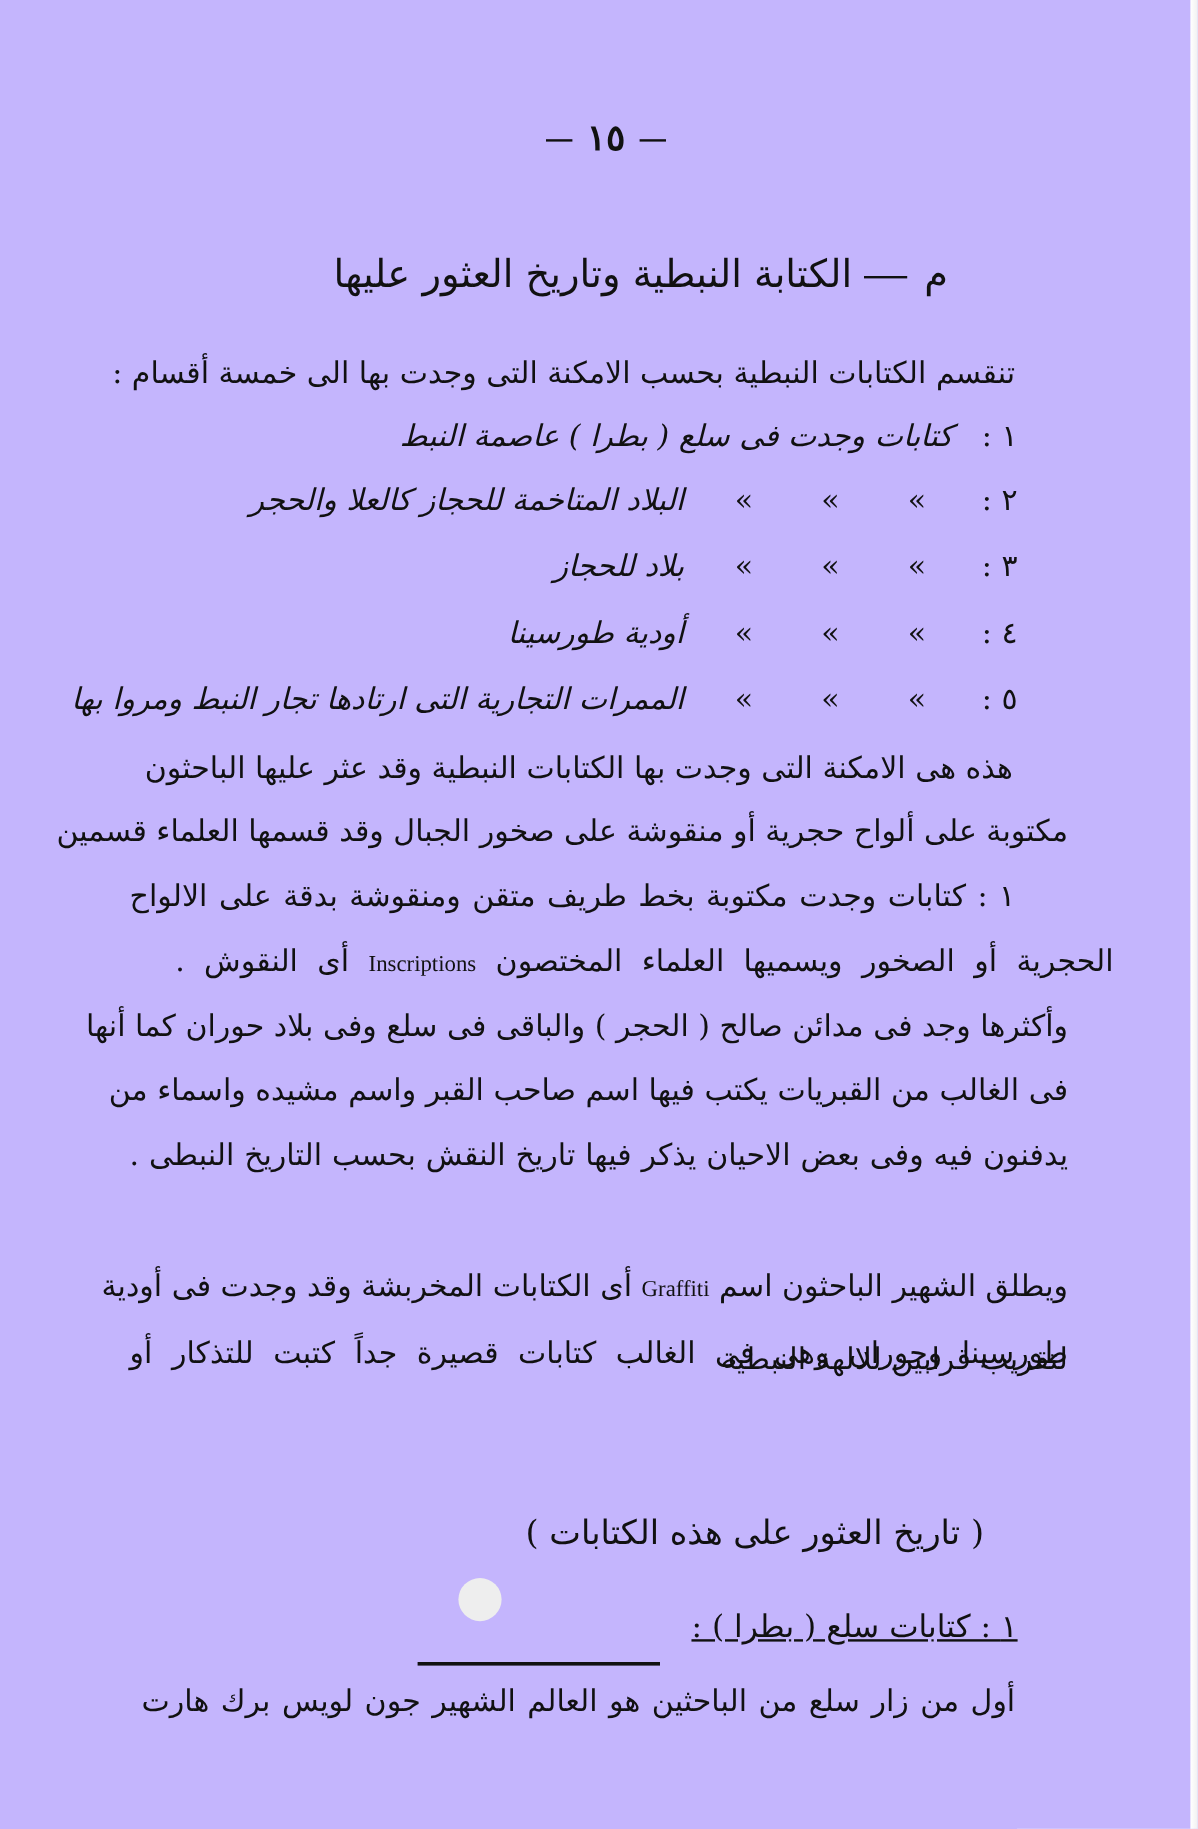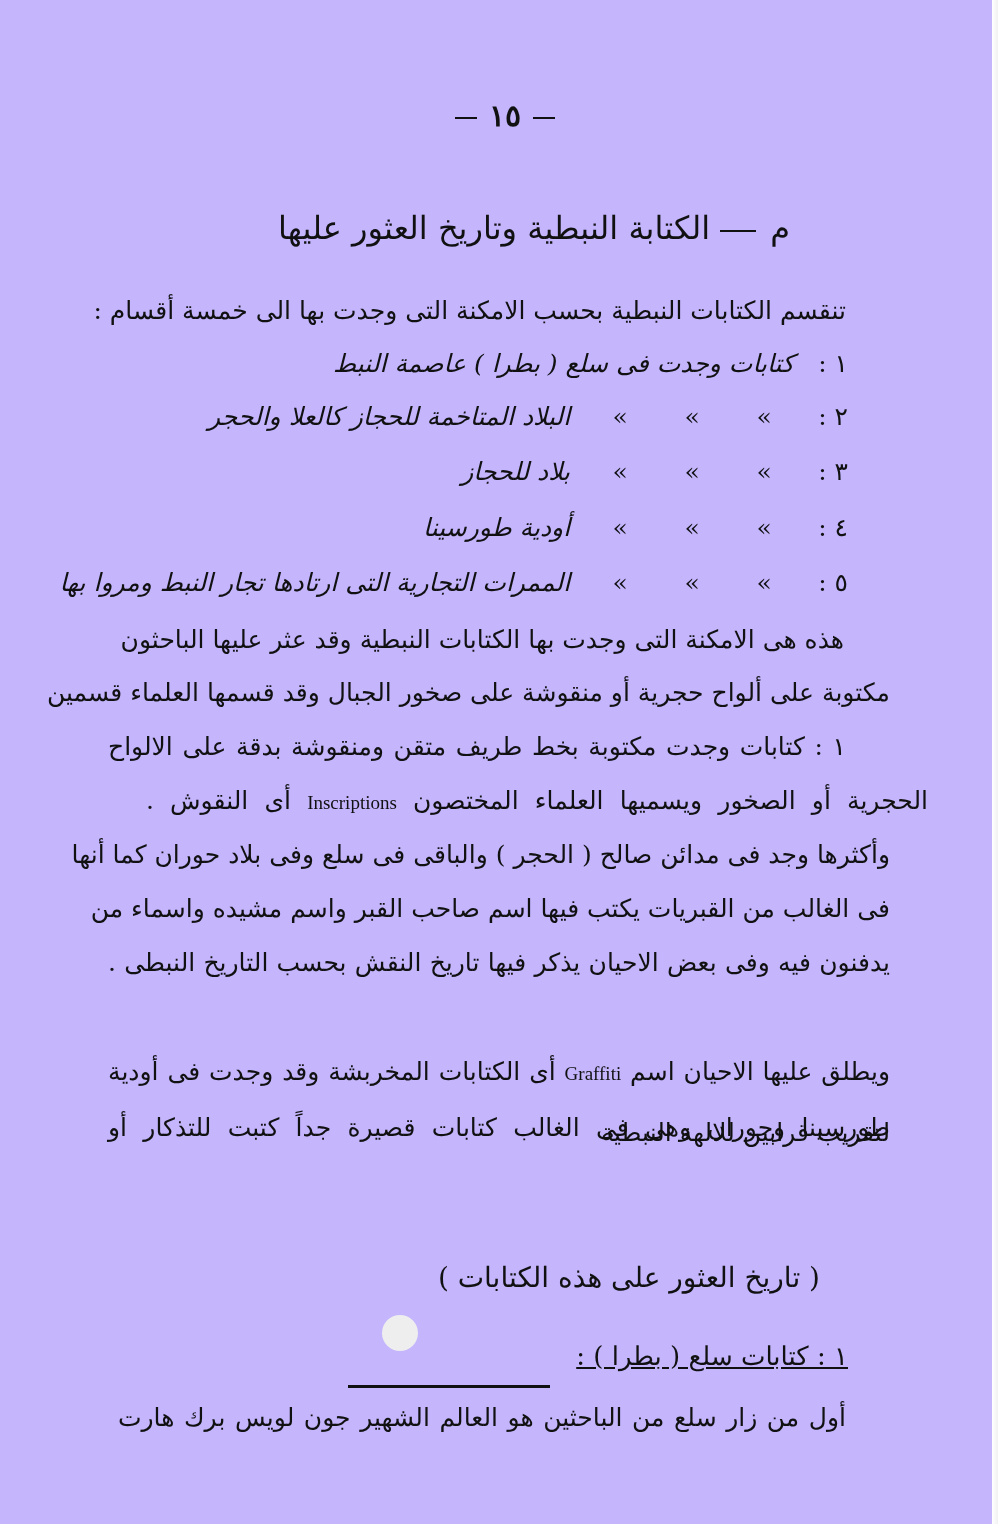--- a/index.html
+++ b/index.html
@@ -181,21 +181,21 @@
   <div class="line justify" style="left:108px; top:781px; width:782px;margin-left:38px;">
     <span>الحجرية أو الصخور ويسميها العلماء المختصون</span>
     <span class="latin">Inscriptions</span>
     <span>أى النقوش .</span>
   </div>
   <div class="line justify" style="left:108px; top:889px; width:782px;">فى الغالب من القبريات يكتب فيها اسم صاحب القبر واسم مشيده واسماء من</div>
   <div class="line justify" style="left:108px; top:835px; width:782px;">وأكثرها وجد فى مدائن صالح ( الحجر ) والباقى فى سلع وفى بلاد حوران كما أنها</div>
   <div class="line justify" style="left:108px; top:943px; width:782px;">يدفنون فيه وفى بعض الاحيان يذكر فيها تاريخ النقش بحسب التاريخ النبطى .</div>
 
   <div class="line justify" style="left:108px; top:1052px; width:782px;">
-    <span>ويطلق عليها الاحيان اسم</span>
+    <span>ويطلق الشهير الباحثون اسم</span>
     <span class="latin">Graffiti</span>
     <span>أى الكتابات المخربشة وقد وجدت فى أودية</span>
   </div>
   <div class="line justify" style="left:108px; top:1108px; width:782px;">طورسينا وحوران وهى فى الغالب كتابات قصيرة جداً كتبت للتذكار أو</div>
   <div class="line" style="right:108px; top:1113px;">لتقريب قرابين للالهة النبطية</div>
 
   <div class="subtitle">( تاريخ العثور على هذه الكتابات )</div>
 
   <div class="scan-spot"></div>
 

